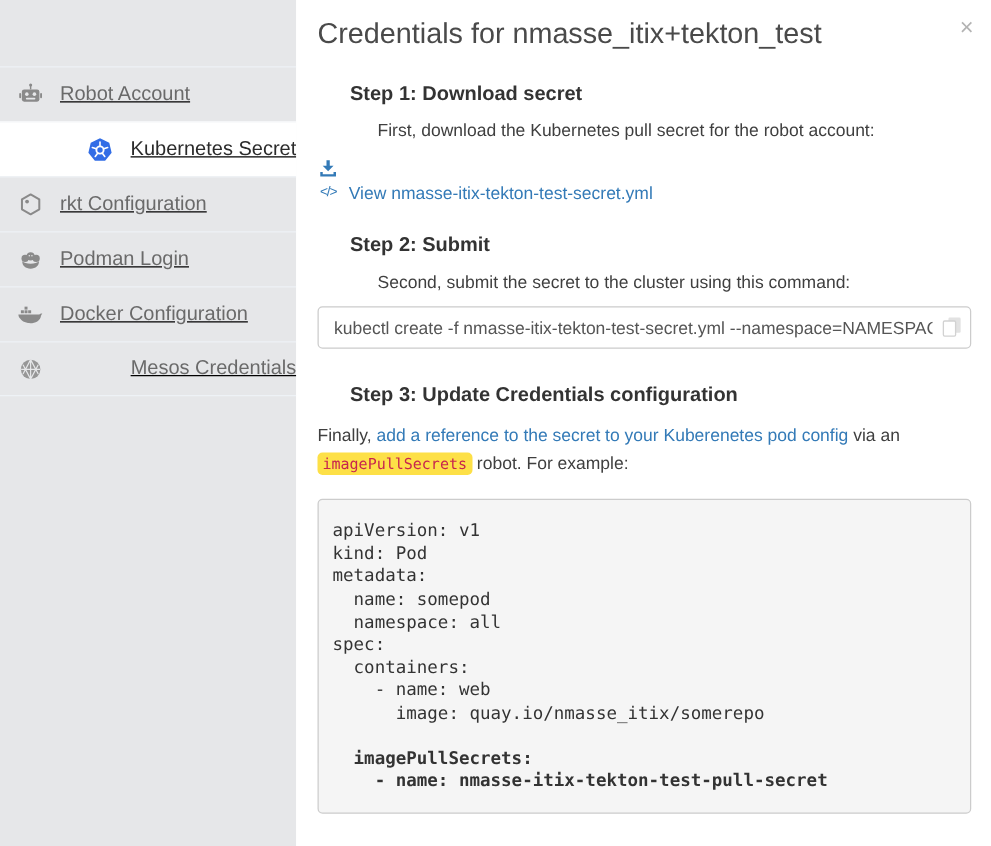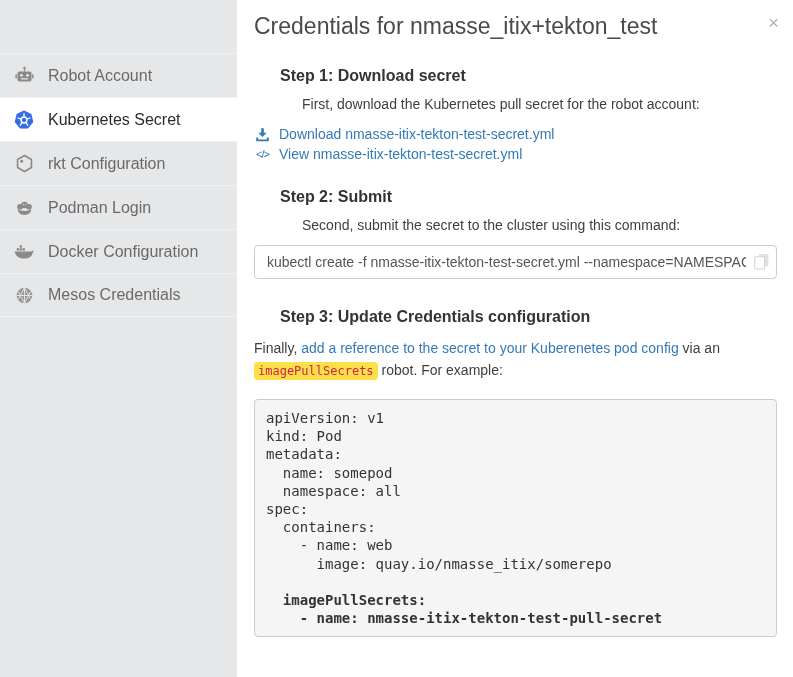--- a/index.html
+++ b/index.html
@@ -9,35 +9,35 @@
     position: relative; overflow: hidden;
     font-family: "Liberation Sans", sans-serif;
     -webkit-font-smoothing: antialiased;
   }
   
   .sidebar {
     position: absolute; left: 0; top: 0;
     width: 237px; height: 677px;
     background: #e6e7e9;
   }
-  .side-list { list-style: none; margin-top: 53px; }
+  .side-list { list-style: none; margin-top: 53px; text-decoration: underline; }
   .side-item {
     display: flex; align-items: center;
     height: 44px; padding-left: 14px;
     border-top: 1px solid #eef2f6;
     cursor: pointer;
   }
-  .side-item:last-child { border-bottom: 1px solid #eef2f6; }
+  .side-item:last-child { border-bottom: 1px solid #eef2f6; justify-content: space-between; }
   .side-item .icon {
     width: 20px; height: 20px; margin-right: 14px;
     display: flex; align-items: center; justify-content: center;
     flex: none;
   }
   .side-label { font-size: 16px; color: #6a6a6a; white-space: nowrap; }
-  .side-item.selected { background: #ffffff; border-top-color: #f3f5f8; }
+  .side-item.selected { background: #ffffff; border-top-color: #f3f5f8; justify-content: flex-end; }
   .side-item.selected .side-label { color: #2b2b2b; }
   
   .content {
     position: absolute; left: 237px; top: 0;
     width: 556px; height: 677px;
     padding: 12px 16px 0 17px;
     background: #fff;
   }
   .modal-title {
     font-size: 23px; font-weight: 400; color: #4a4a4a; line-height: 28px;
@@ -83,21 +83,21 @@
   .p3 { margin-top: 11px; font-size: 14px; color: #3f3f3f; line-height: 22px; width: 523px; }
   .p3 a { color: #337ab7; text-decoration: none; }
   .chip {
     font-family: "DejaVu Sans Mono", monospace;
     font-size: 12px; color: #c7254e; background: #fde047;
     padding: 2px 4px; border-radius: 4px;
   }
   .code-block {
     margin-top: 17px; width: 523px;
     background: #f5f5f5; border: 1px solid #ccc; border-radius: 4px;
-    padding: 9px 11px;
+    padding: 16px 11px;
     font-family: "DejaVu Sans Mono", monospace;
     font-size: 14px; line-height: 18.2px; color: #333;
     white-space: pre; overflow: hidden;
   }
   .code-block strong { font-weight: 700; }
 </style>
 </head>
 <body>
 
 <div>
@@ -206,21 +206,20 @@
       <h2>Step 1: Download secret</h2>
       <p class="desc">First, download the Kubernetes pull secret for the robot account:</p>
       <div class="links">
         <div class="link-row">
           <span class="link-icon">
             <svg width="15" height="15" viewBox="0 0 16 16" fill="#337ab7">
               <path d="M6.6 1.2 h2.8 v4.8 h3.2 L8 10.7 3.4 6 h3.2 z"></path>
               <path d="M1.3 11.2 h2.1 v2 h9.2 v-2 h2.1 v3.9 h-13.4 z"></path>
             </svg>
           </span>
-          <a href="#">Download nmasse-itix-tekton-test-secret.yml</a>
         </div>
         <div class="link-row">
           <span class="link-icon code-glyph">&lt;/&gt;</span>
           <a href="#">View nmasse-itix-tekton-test-secret.yml</a>
         </div>
       </div>
     </section>
 
     <section class="s2">
       <h2>Step 2: Submit</h2>

